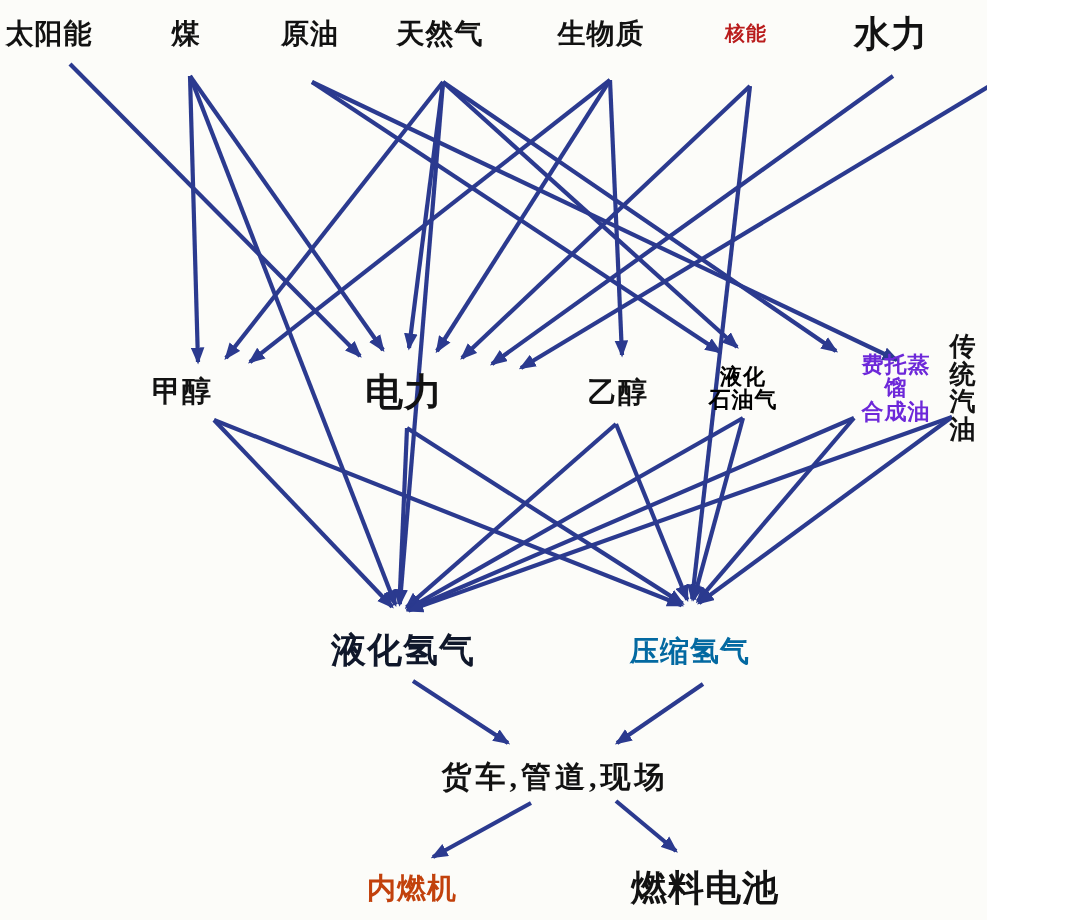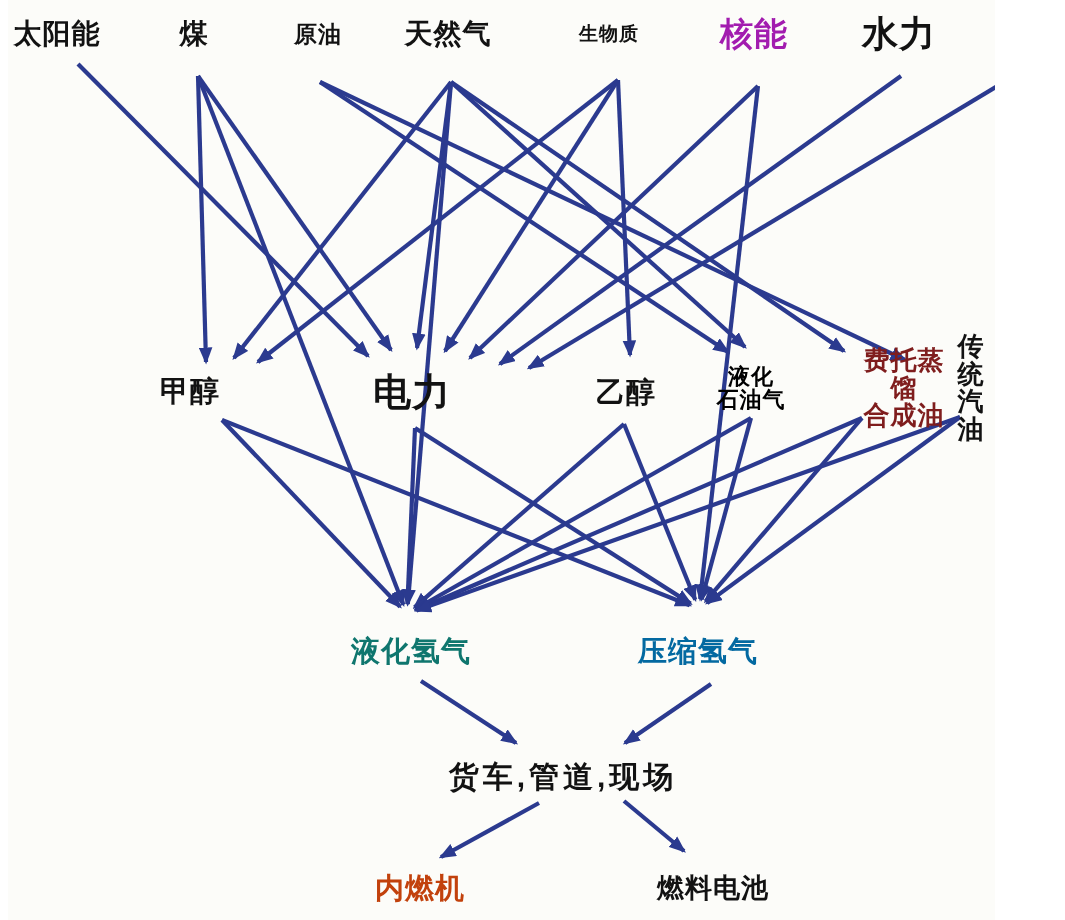--- a/index.html
+++ b/index.html
@@ -1,22 +1,21 @@
 <!DOCTYPE html>
 <html><head>
 <meta charset="utf-8">
 <style>
   html,body{margin:0;padding:0;background:#ffffff;}
   .canvas{
     position:relative;
     width:987px;height:920px;
     background:#fcfcf9;
     overflow:hidden;
-    font-family:Liberation Sans, sans-serif;
-    margin-left:8px;
+    font-family:Liberation Serif, serif;
   }
   .arrows-layer{
     position:absolute;left:0;top:0;width:1065px;height:920px;
   }
   .node-label{
     position:absolute;
     transform:translate(-50%,-50%);
     font-weight:700;
     color:#121212;
     text-align:center;
@@ -68,34 +67,34 @@
         <line x1="952" y1="417" x2="699.0552102607331" y2="603.0743280840584" stroke="#2b3a8f" stroke-width="4.2" marker-end="url(#ah)"></line>
         <line x1="413" y1="681" x2="508" y2="743" stroke="#2b3a8f" stroke-width="4.2" marker-end="url(#ah)"></line>
         <line x1="703" y1="684" x2="617" y2="743" stroke="#2b3a8f" stroke-width="4.2" marker-end="url(#ah)"></line>
         <line x1="531" y1="803" x2="433" y2="857" stroke="#2b3a8f" stroke-width="4.2" marker-end="url(#ah)"></line>
         <line x1="616" y1="801" x2="676" y2="851" stroke="#2b3a8f" stroke-width="4.2" marker-end="url(#ah)"></line>
       </g>
   </svg>
   <div id="label-layer">
       <div class="node-label" style="left: 49px; top: 34px; font-size: 28px; color: rgb(18, 18, 18);">太阳能</div>
       <div class="node-label" style="left: 186px; top: 34px; font-size: 28px; color: rgb(18, 18, 18);">煤</div>
-      <div class="node-label" style="left: 310px; top: 34px; font-size: 23px; color: rgb(18, 18, 18);">原油</div>
+      <div class="node-label" style="left: 310px; top: 34px; font-size: 28px; color: rgb(18, 18, 18);">原油</div>
       <div class="node-label" style="left: 440px; top: 34px; font-size: 28px; color: rgb(18, 18, 18);">天然气</div>
-      <div class="node-label" style="left: 601px; top: 34px; font-size: 19px; color: rgb(18, 18, 18);">生物质</div>
-      <div class="node-label" style="left: 746px; top: 34px; font-size: 33px; color: #a21caf;">核能</div>
+      <div class="node-label" style="left: 601px; top: 34px; font-size: 28px; color: rgb(18, 18, 18);">生物质</div>
+      <div class="node-label" style="left: 746px; top: 34px; font-size: 20px; color: #b91c1c;">核能</div>
       <div class="node-label" style="left: 891px; top: 34px; font-size: 36px; color: rgb(18, 18, 18);">水力</div>
       <div class="node-label" style="left: 1011px; top: 34px; font-size: 31px; color: #6d28d9;">風能</div>
       <div class="node-label" style="left: 182px; top: 391px; font-size: 29px; color: rgb(18, 18, 18);">甲醇</div>
       <div class="node-label" style="left: 404px; top: 392px; font-size: 38px; color: rgb(18, 18, 18);">电力</div>
       <div class="node-label" style="left: 618px; top: 392px; font-size: 29px; color: rgb(18, 18, 18);">乙醇</div>
       <div class="node-label" style="left: 743px; top: 388px; font-size: 22px; color: #000000;">液化
 石油气</div>
-      <div class="node-label" style="left: 896px; top: 388px; font-size: 26px; color: #7f1d1d;">费托蒸馏
+      <div class="node-label" style="left: 896px; top: 388px; font-size: 22px; color: #6d28d9;">费托蒸馏
 合成油</div>
       <div class="node-label" style="left: 963px; top: 388px; font-size: 26px; color: rgb(18, 18, 18);">传统
 汽油</div>
-      <div class="node-label" style="left: 403px; top: 651px; font-size: 29px; color: #0f766e;">液化氢气</div>
+      <div class="node-label" style="left: 403px; top: 651px; font-size: 35px; color: #0f172a;">液化氢气</div>
       <div class="node-label" style="left: 690px; top: 651px; font-size: 29px; color: #0369a1;">压缩氢气</div>
       <div class="node-label" style="left: 555px; top: 777px; font-size: 30px; letter-spacing: 4px; color: rgb(18, 18, 18);">货车,管道,现场</div>
       <div class="node-label" style="left: 412px; top: 888px; font-size: 29px; color: #c2410c;">内燃机</div>
-      <div class="node-label" style="left: 705px; top: 888px; font-size: 27px; color: rgb(18, 18, 18);">燃料电池</div>
+      <div class="node-label" style="left: 705px; top: 888px; font-size: 36px; color: rgb(18, 18, 18);">燃料电池</div>
     </div>
 </div>
 
 </body></html>

